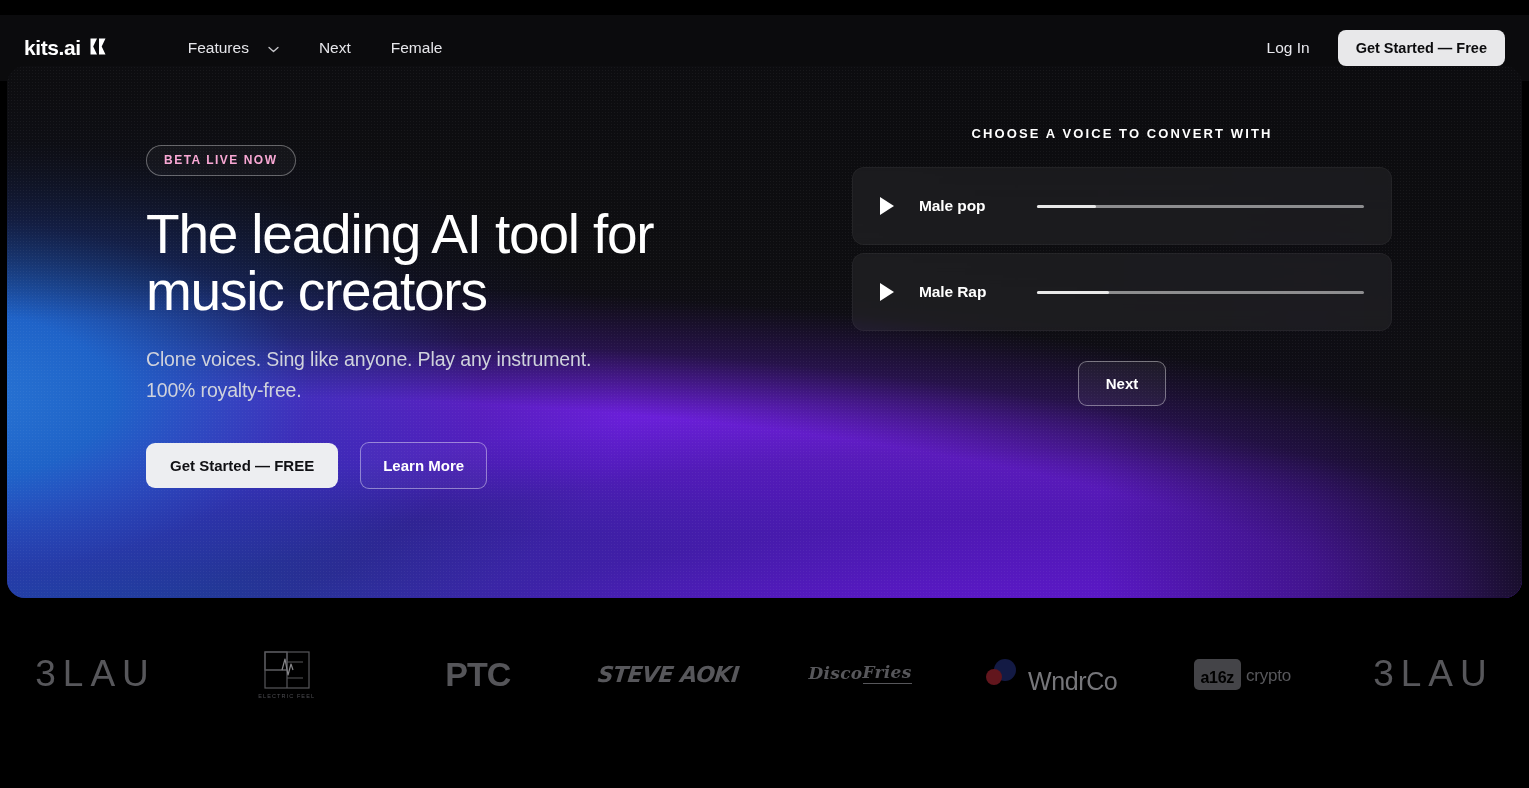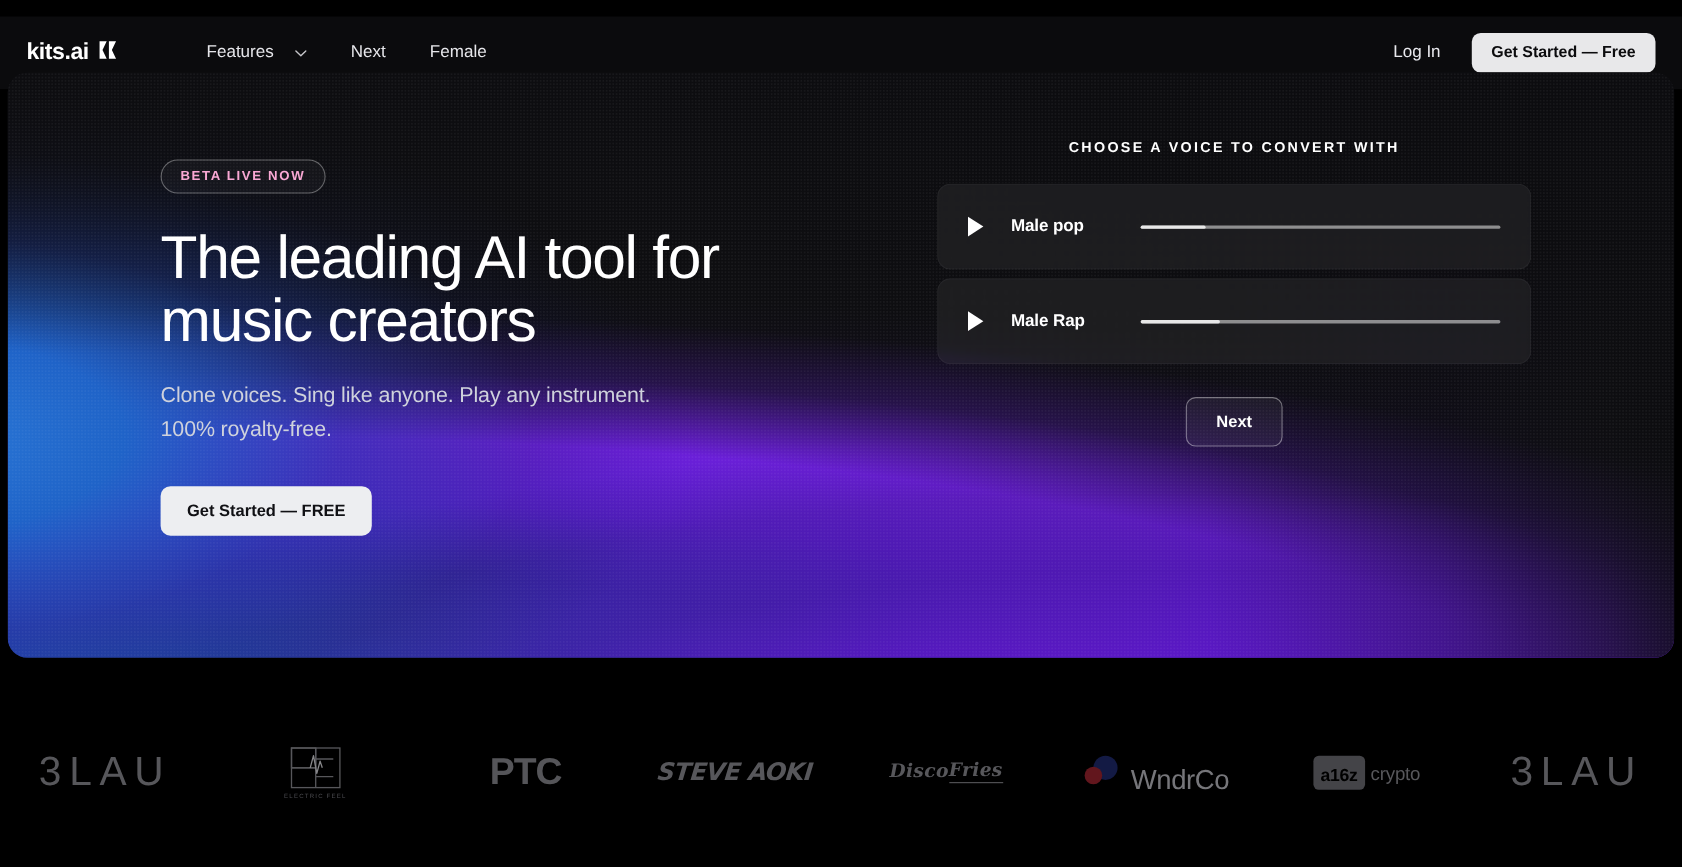--- a/index.html
+++ b/index.html
@@ -290,21 +290,21 @@
     border-radius: 9px;
     padding: 13px 27px;
     cursor: pointer;
     font-family: inherit;
   }
 
   
   .logo-strip {
     position: absolute;
     left: 0;
-    top: 646px;
+    top: 618px;
     width: 1529px;
     height: 112px;
     display: flex;
     align-items: center;
     background: #000000;
     overflow: hidden;
   }
   .logo-slot {
     flex: 1 1 0;
     display: flex;
@@ -452,20 +452,21 @@
         <span>music creators</span>
       </h1>
 
       <p class="hero-sub">
         <span>Clone voices. Sing like anyone. Play any instrument.</span><br>
         <span>100% royalty-free.</span>
       </p>
 
       <div class="hero-btns">
         <button class="btn-primary">Get Started — FREE</button>
+        <button class="btn-outline">Learn More</button>
       </div>
     </div>
 
     <div class="voice-panel">
       <div class="voice-heading">CHOOSE A VOICE TO CONVERT WITH</div>
 
       <div class="voice-list">
 
 
         <div class="voice-row">

